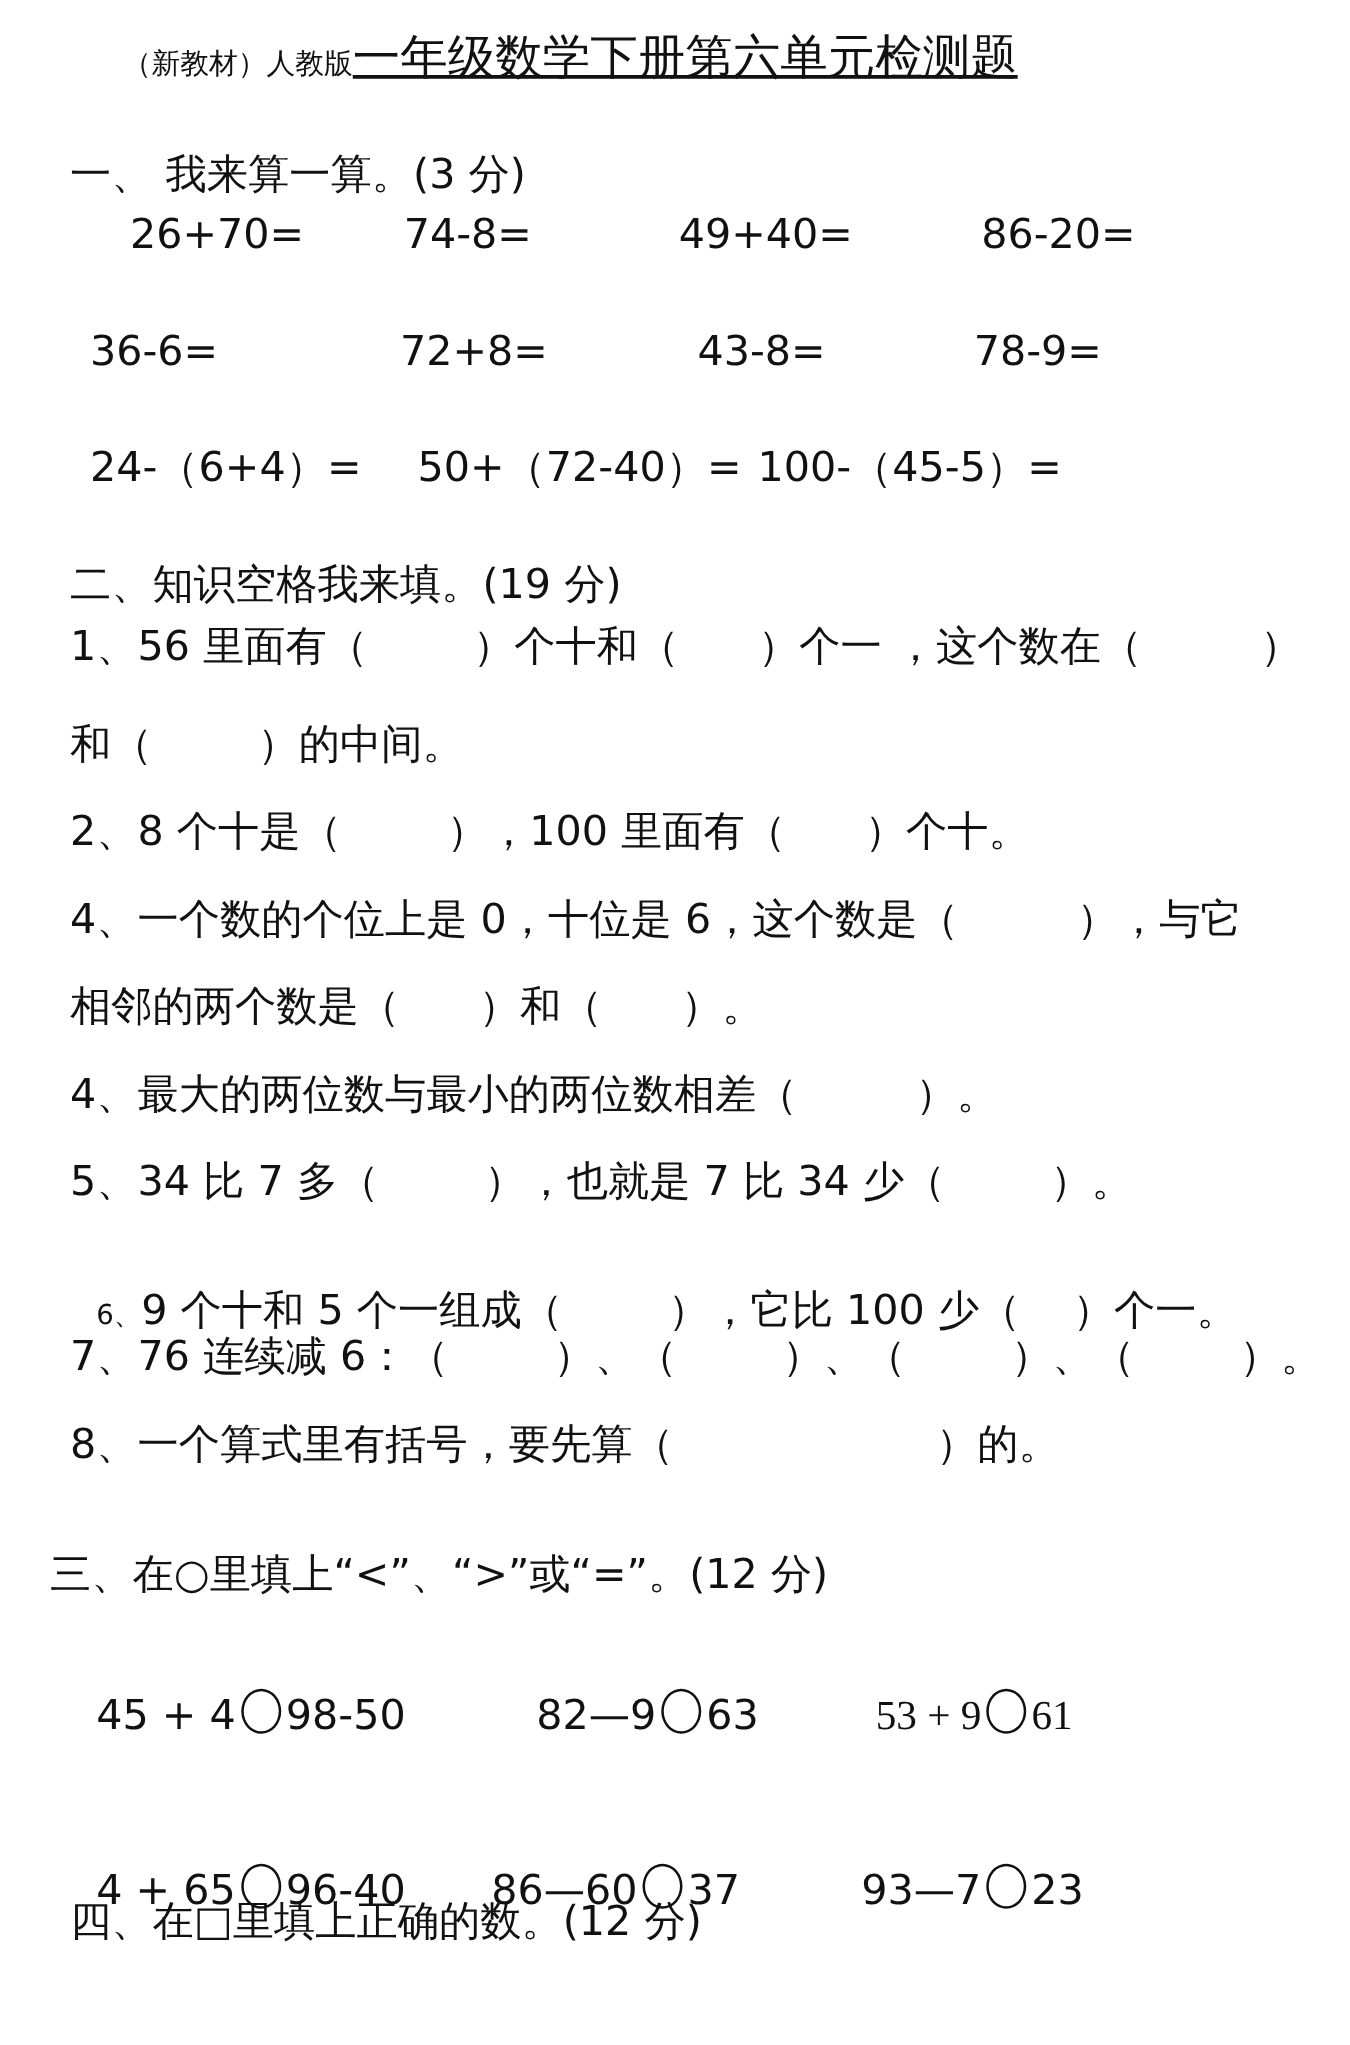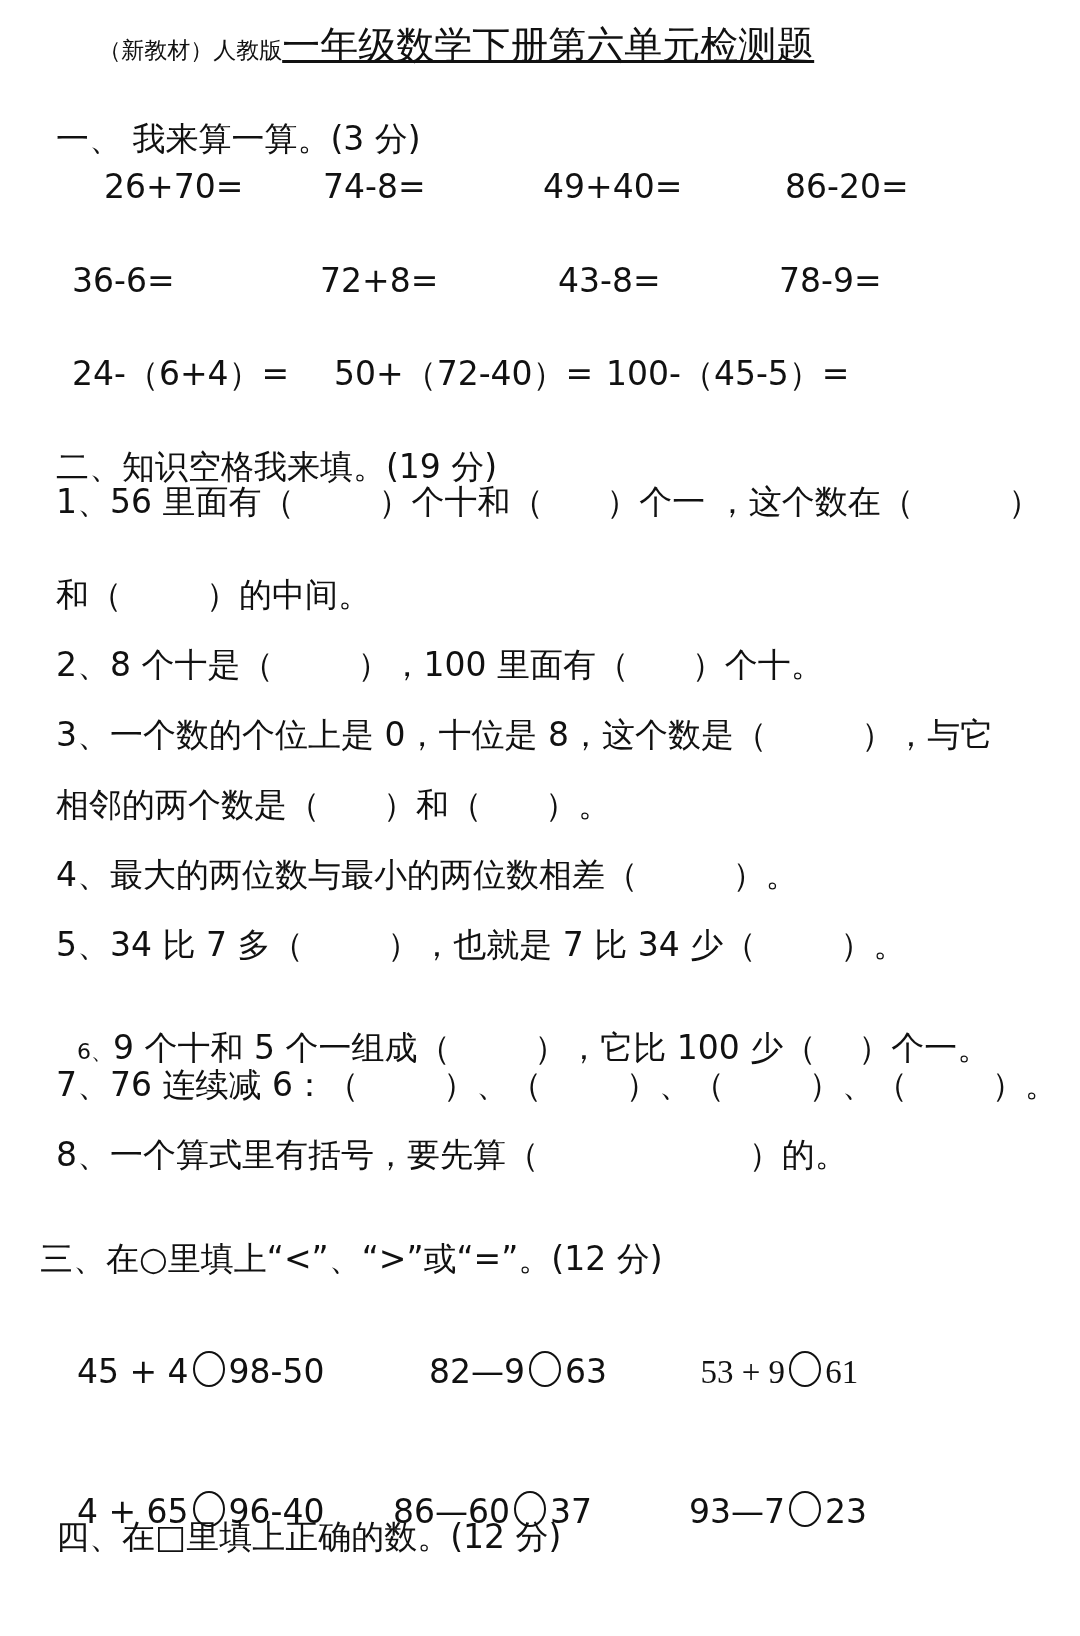--- a/index.html
+++ b/index.html
@@ -38,24 +38,24 @@
 <div class="abs expr" style="left:320px; top:264px;">72+8=</div>
 <div class="abs expr" style="left:558px; top:264px;">43-8=</div>
 <div class="abs expr" style="left:779px; top:264px;">78-9=</div>
 
 <div class="abs expr" style="left:72px; top:357px;">24-（6+4）=</div>
 <div class="abs expr" style="left:334px; top:357px;">50+（72-40）=</div>
 <div class="abs expr" style="left:606px; top:357px;">100-（45-5）=</div>
 
 <div class="abs heading" style="left:56px; top:450px;">二、知识空格我来填。(19 分)</div>
 
-<div class="abs line" style="left:56px; top:485px;">1、56 里面有（        ）个十和（      ）个一 ，这个数在（         ）</div>
+<div class="abs line" style="left:56px; top:500px;">1、56 里面有（        ）个十和（      ）个一 ，这个数在（         ）</div>
 <div class="abs line" style="left:56px; top:578px;">和（        ）的中间。</div>
 <div class="abs line" style="left:56px; top:648px;">2、8 个十是（        ），100 里面有（      ）个十。</div>
-<div class="abs line" style="left:56px; top:718px;">3、一个数的个位上是 0，十位是 8，这个数是（         ），与它</div>
+<div class="abs line" style="left:56px; top:718px;">4、一个数的个位上是 0，十位是 6，这个数是（         ），与它</div>
 <div class="abs line" style="left:56px; top:788px;">相邻的两个数是（      ）和（      ）。</div>
 <div class="abs line" style="left:56px; top:858px;">4、最大的两位数与最小的两位数相差（         ）。</div>
 <div class="abs line" style="left:56px; top:928px;">5、34 比 7 多（        ），也就是 7 比 34 少（        ）。</div>
 <div class="abs line" style="left:56px; top:998px;">
   <span class="small-num">6、</span><span>9 个十和 5 个一组成（        ），它比 100 少（    ）个一。</span>
 </div>
 <div class="abs line" style="left:56px; top:1068px;">7、76 连续减 6：（        ）、（        ）、（        ）、（        ）。</div>
 <div class="abs line" style="left:56px; top:1138px;">8、一个算式里有括号，要先算（                    ）的。</div>
 
 <div class="abs heading" style="left:40px; top:1242px;">三、在○里填上“&lt;”、“&gt;”或“=”。(12 分)</div>

